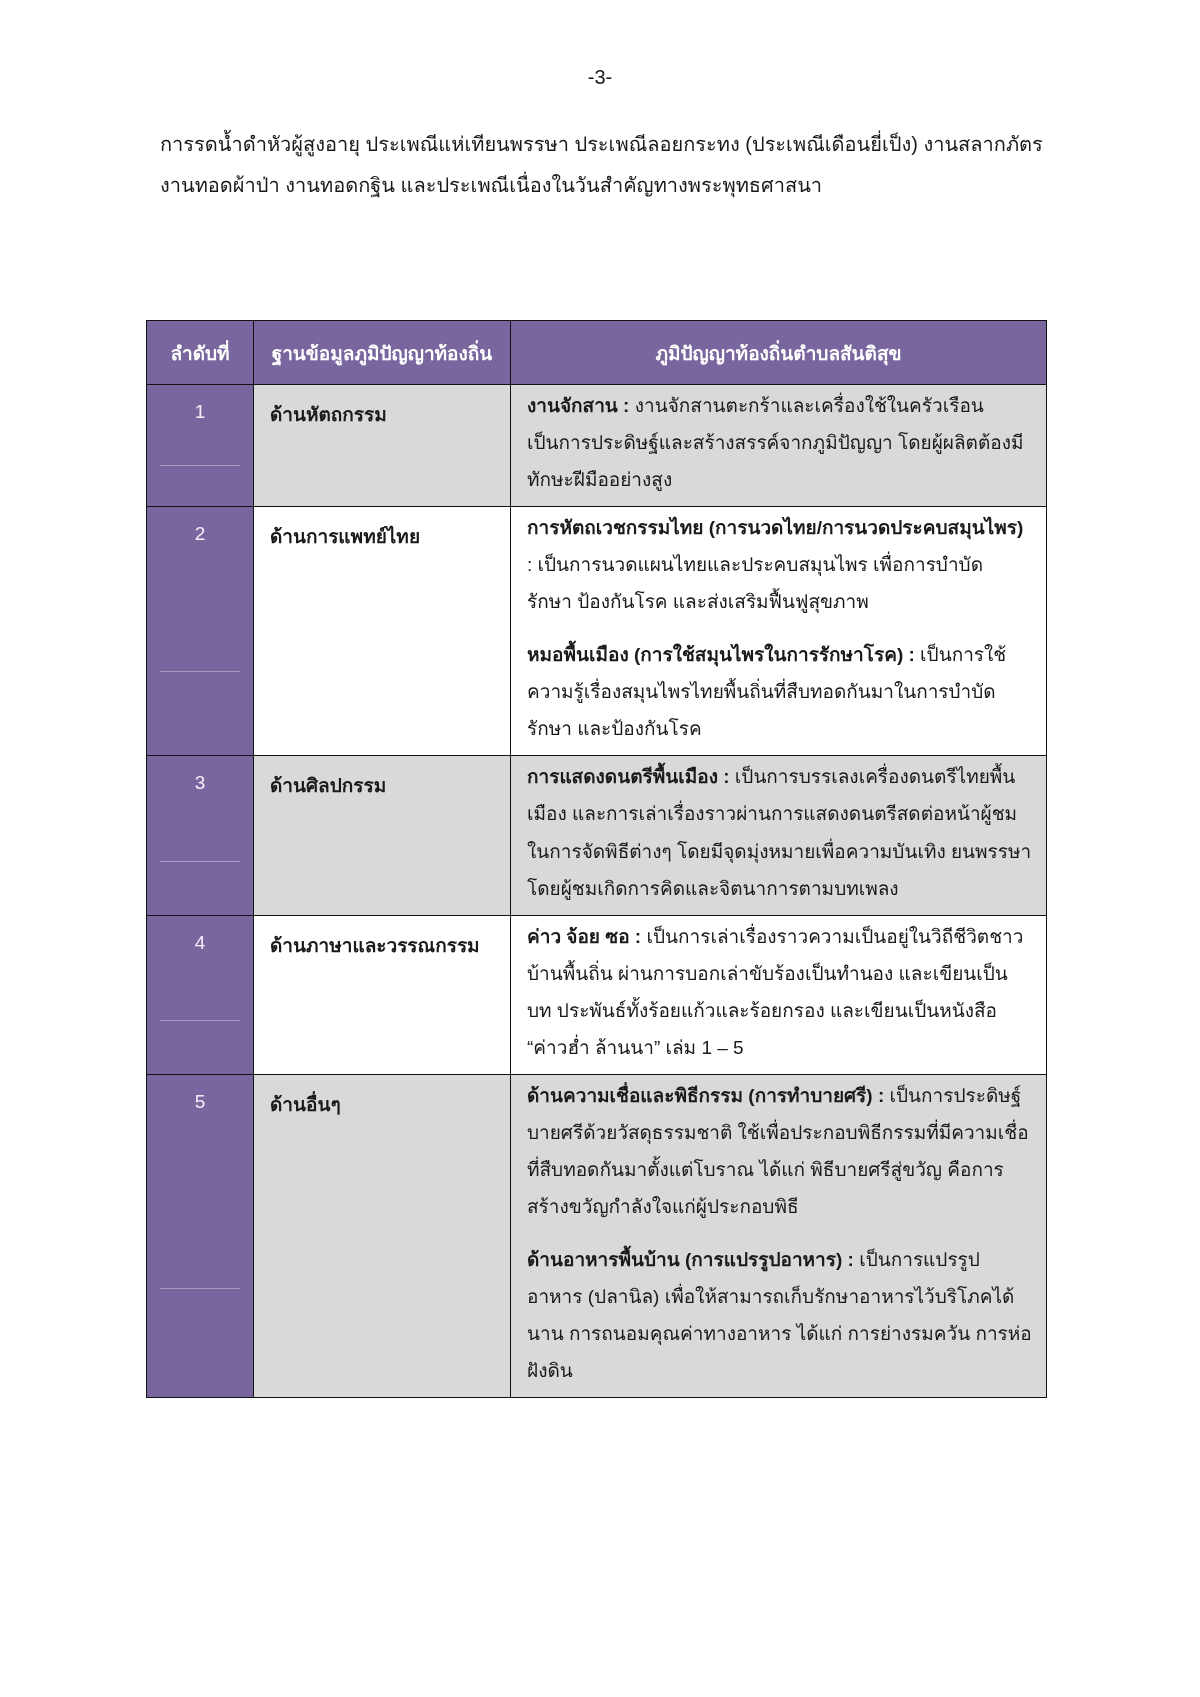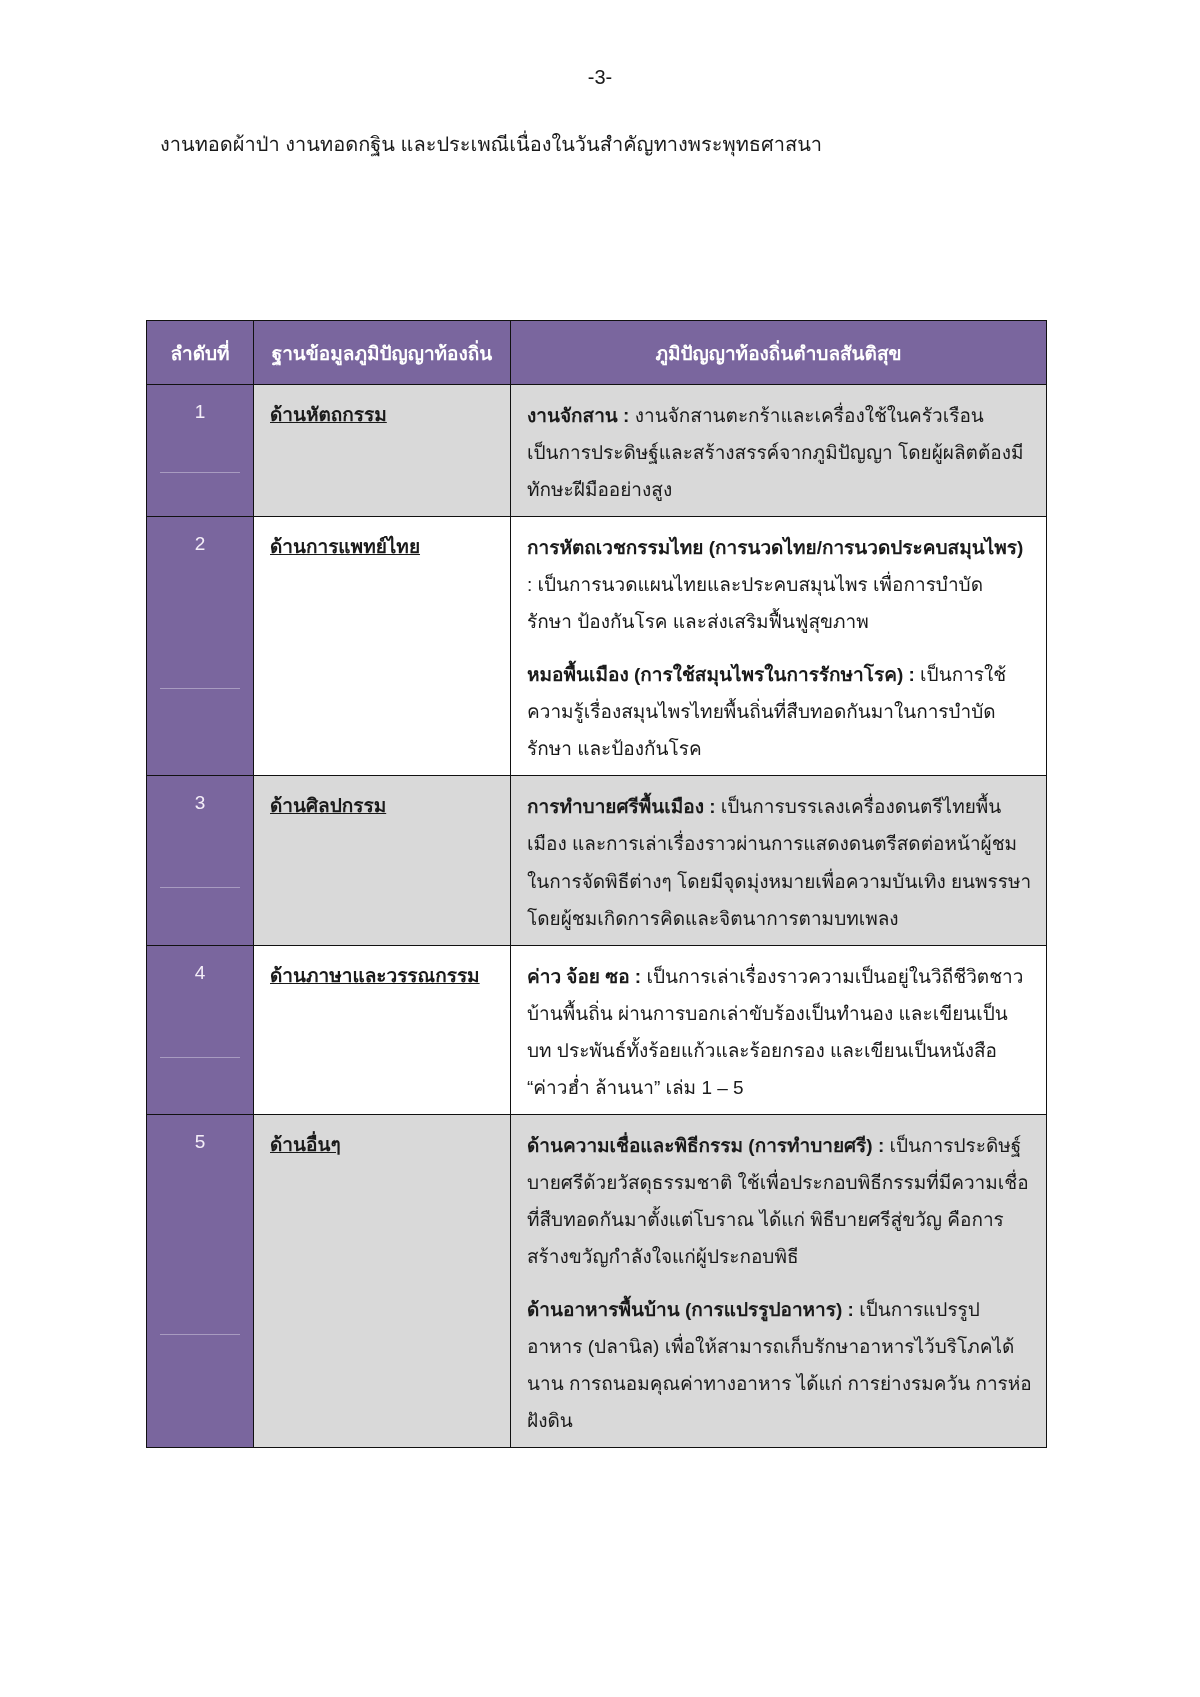--- a/index.html
+++ b/index.html
@@ -73,39 +73,39 @@
   td.num-cell::after{
     content:"";
     position:absolute;
     left:12%; right:12%; top:66%;
     height:1px;
     background:rgba(255,255,255,0.35);
   }
   td.cat-cell{
     font-weight:bold;
     padding:14px 14px 8px 16px;
-    text-decoration:underline;
   }
   td.content-cell{
-    padding:12px 14px 8px 16px;
+    padding:2px 14px 8px 16px;
     line-height:1.95;
   }
   tr.stripe td.cat-cell, tr.stripe td.content-cell{background:#d9d9d9;}
   tr.plain td.cat-cell, tr.plain td.content-cell{background:#ffffff;margin-left:35px;}
   .content-cell .para + .para{margin-top:16px;}
   .para .lead{font-weight:bold;}
 </style>
 </head>
 <body>
 
 <div class="page">
 
   <div class="page-number">-3-</div>
 
   <div class="intro">
+    <div class="line">การรดน้ำดำหัวผู้สูงอายุ   ประเพณีแห่เทียนพรรษา ประเพณีลอยกระทง (ประเพณีเดือนยี่เป็ง) งานสลากภัตร</div>
     <div class="line">งานทอดผ้าป่า งานทอดกฐิน  และประเพณีเนื่องในวันสำคัญทางพระพุทธศาสนา</div>
   </div>
 
 
   <table class="wisdom-table">
     <colgroup>
         <col class="c1">
         <col class="c2">
         <col class="c3">
       </colgroup>
@@ -129,21 +129,21 @@
         <td class="cat-cell">ด้านการแพทย์ไทย</td>
         <td class="content-cell">
           <div class="para"><span class="lead">การหัตถเวชกรรมไทย (การนวดไทย/การนวดประคบสมุนไพร)</span><span> : เป็นการนวดแผนไทยและประคบสมุนไพร เพื่อการบำบัด รักษา ป้องกันโรค และส่งเสริมฟื้นฟูสุขภาพ</span></div>
           <div class="para"><span class="lead">หมอพื้นเมือง (การใช้สมุนไพรในการรักษาโรค) :</span><span> เป็นการใช้ความรู้เรื่องสมุนไพรไทยพื้นถิ่นที่สืบทอดกันมาในการบำบัด รักษา และป้องกันโรค</span></div>
         </td>
       </tr>
       <tr class="stripe" style="height:150px;">
         <td class="num-cell">3</td>
         <td class="cat-cell">ด้านศิลปกรรม</td>
         <td class="content-cell">
-          <div class="para"><span class="lead">การทำบายศรีพื้นเมือง :</span><span> เป็นการบรรเลงเครื่องดนตรีไทยพื้นเมือง และการเล่าเรื่องราวผ่านการแสดงดนตรีสดต่อหน้าผู้ชมในการจัดพิธีต่างๆ โดยมีจุดมุ่งหมายเพื่อความบันเทิง ยนพรรษา โดยผู้ชมเกิดการคิดและจิตนาการตามบทเพลง</span></div>
+          <div class="para"><span class="lead">การแสดงดนตรีพื้นเมือง :</span><span> เป็นการบรรเลงเครื่องดนตรีไทยพื้นเมือง และการเล่าเรื่องราวผ่านการแสดงดนตรีสดต่อหน้าผู้ชมในการจัดพิธีต่างๆ โดยมีจุดมุ่งหมายเพื่อความบันเทิง ยนพรรษา โดยผู้ชมเกิดการคิดและจิตนาการตามบทเพลง</span></div>
         </td>
       </tr>
       <tr class="plain" style="height:150px;">
         <td class="num-cell">4</td>
         <td class="cat-cell">ด้านภาษาและวรรณกรรม</td>
         <td class="content-cell">
           <div class="para"><span class="lead">ค่าว จ้อย ซอ :</span><span>  เป็นการเล่าเรื่องราวความเป็นอยู่ในวิถีชีวิตชาวบ้านพื้นถิ่น ผ่านการบอกเล่าขับร้องเป็นทำนอง และเขียนเป็นบท ประพันธ์ทั้งร้อยแก้วและร้อยกรอง และเขียนเป็นหนังสือ “ค่าวฮ่ำ ล้านนา”  เล่ม 1 – 5</span></div>
         </td>
       </tr>
       <tr class="stripe" style="height:300px;">

